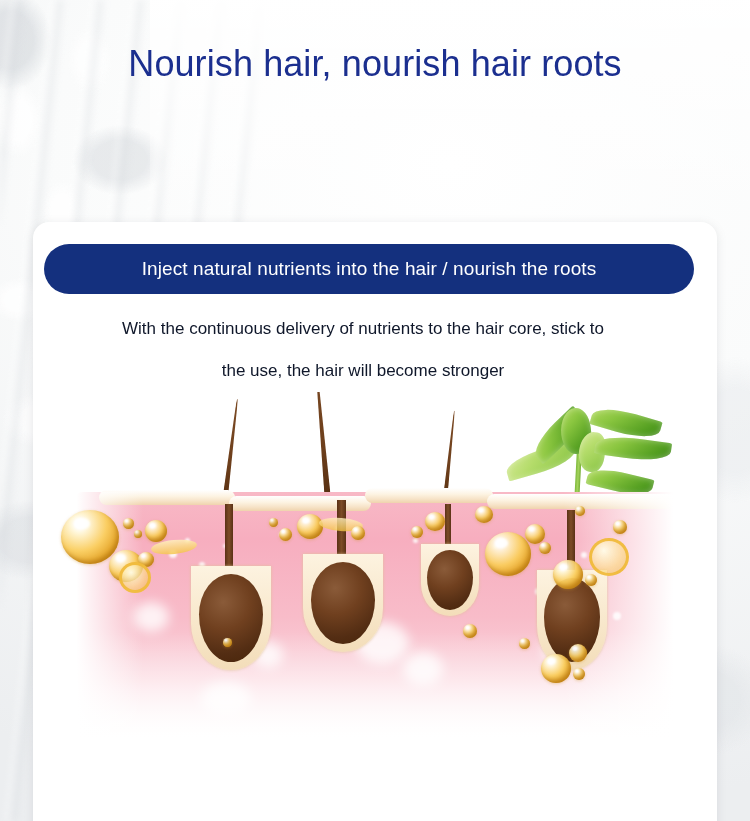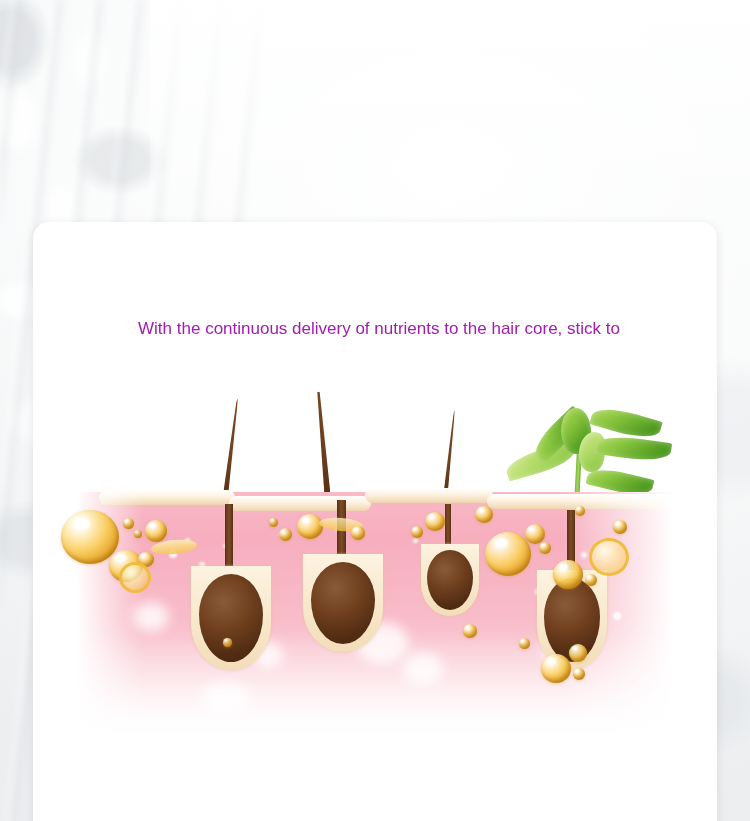--- a/index.html
+++ b/index.html
@@ -53,22 +53,22 @@
      background:#ffffff;border-radius:16px;
      box-shadow:0 2px 10px rgba(120,125,132,.18);
      overflow:hidden;}
 
   .pill{position:absolute;left:11px;top:22px;width:650px;height:50px;
      background:#14307e;border-radius:25px;
      display:flex;align-items:center;justify-content:center;
   }
   .pill span{color:#ffffff;font-size:19px;letter-spacing:.1px;white-space:nowrap;}
 
-  .desc{position:absolute;left:24px;top:86px;width:644px;text-align:center;
-     color:#a21caf;font-size:17px;line-height:42px;}
+  .desc{position:absolute;left:8px;top:86px;width:644px;text-align:center;
+     color:#0f172a;font-size:17px;line-height:42px;}
 
   
   .illo{position:absolute;left:0;top:170px;width:684px;height:420px;overflow:hidden;}
 
   
   .skin{position:absolute;left:40px;top:100px;width:610px;height:260px;}
   .derm{position:absolute;inset:0;
      background:linear-gradient(180deg,#f8b9c6 0%, #f7aebf 18%, #f8bcc9 48%, #fbd5dd 72%, #fdeef1 88%, #ffffff 100%);
      border-radius:10px 10px 0 0;}
   .derm-fade{position:absolute;left:0;bottom:0;width:100%;height:120px;
@@ -131,27 +131,32 @@
 <body>
 
 <div id="page">
 
   <div class="bg"></div>
   <div class="bg-caustic"></div>
   <div class="bg-streaks"></div>
   <div class="bg-topglow"></div>
 
   <div class="headline">
+    <span class="l3">Nourish hair, nourish hair roots</span>
   </div>
 
   <div class="card">
 
+    <div class="pill">
+      <span>Inject natural nutrients into the hair / nourish the roots</span>
+    </div>
 
     <div class="desc">
       <div>With the continuous delivery of nutrients to the hair core, stick to</div>
+      <div>the use, the hair will become stronger</div>
     </div>
 
     <div class="illo">
 
       <div class="shaft" style="left:187px;top:6px;width:6px;height:118px;transform:rotate(7deg);clip-path:polygon(40% 0,60% 0,100% 100%,0 100%);"></div>
       <div class="shaft" style="left:293px;top:-34px;width:7px;height:160px;transform:rotate(-5deg);clip-path:polygon(42% 0,58% 0,100% 100%,0 100%);"></div>
       <div class="shaft" style="left:408px;top:18px;width:5px;height:104px;transform:rotate(6deg);clip-path:polygon(40% 0,60% 0,100% 100%,0 100%);"></div>
 
       <div class="sprout" style="left:470px;top:10px;width:180px;height:140px;">
         <div class="stem" style="left:72px;top:26px;width:5px;height:116px;border-radius:3px;transform:rotate(3deg);"></div>

